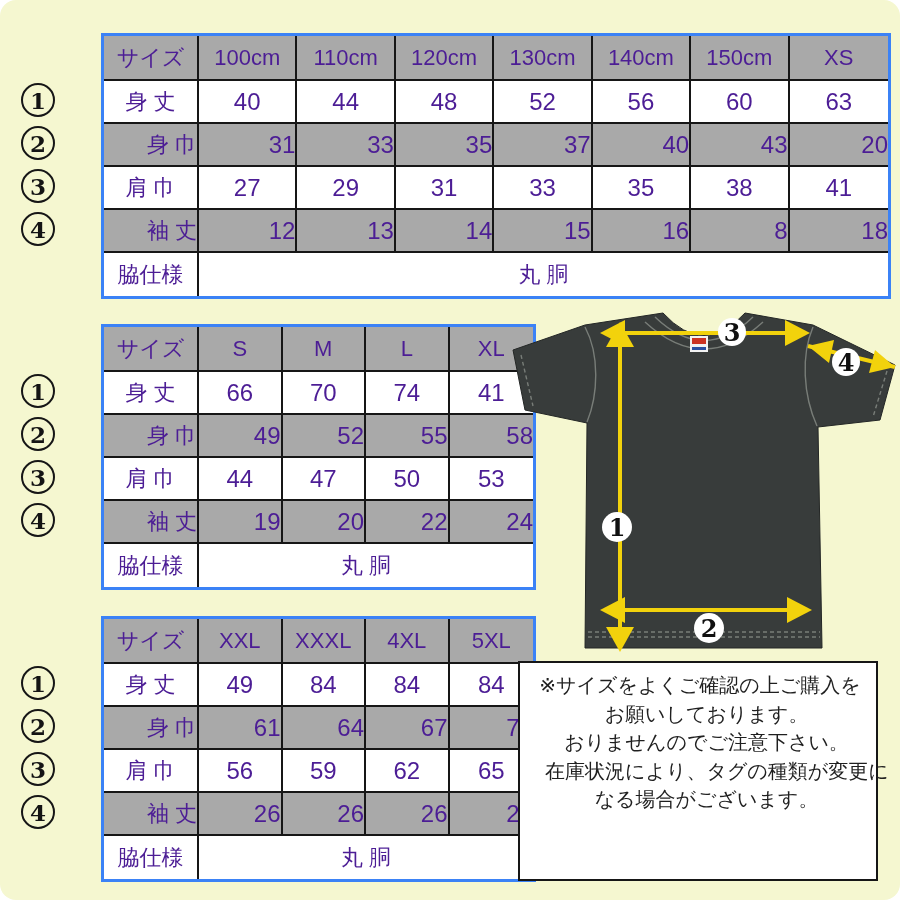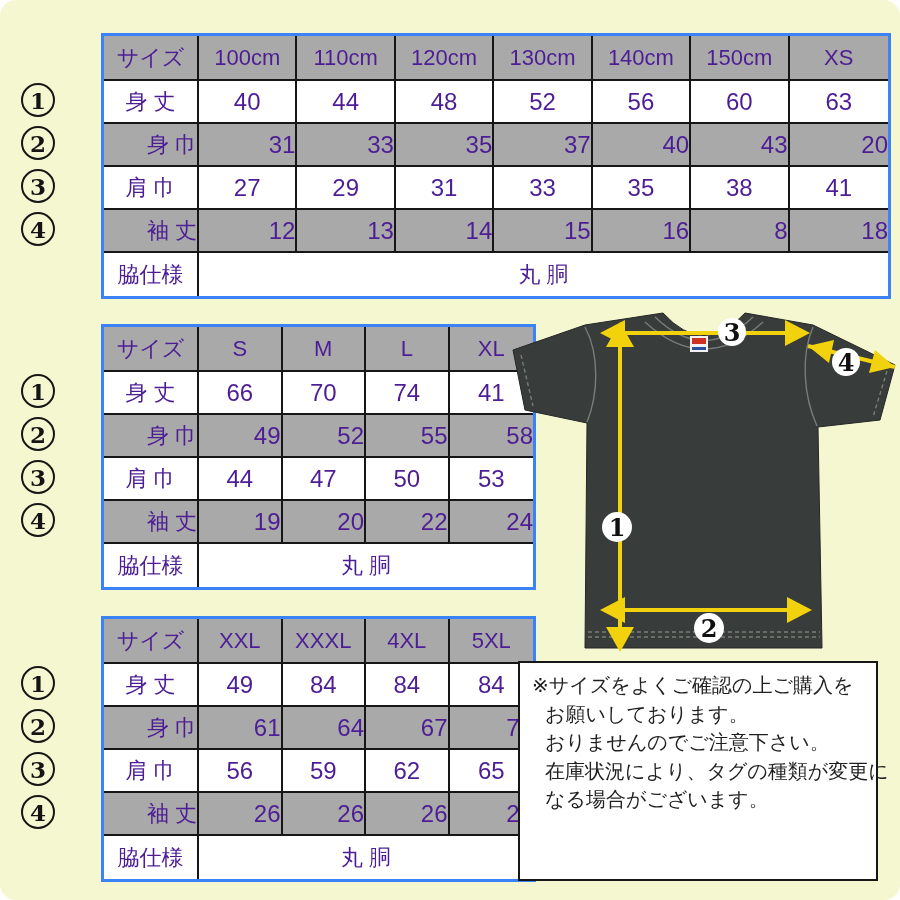--- a/index.html
+++ b/index.html
@@ -48,21 +48,21 @@
   .ah{fill:var(--arrow,#f2d20c);}
   .marker-circle{fill:#ffffff;}
   .marker-num{
     font-family:"DejaVu Serif","Liberation Serif",serif;
     font-size:24px;font-weight:600;fill:#101010;text-anchor:middle;
   }
   
   .note{
     position:absolute;left:518px;top:661px;width:360px;height:220px;
     box-sizing:border-box;background:#ffffff;border:2px solid #161616;
-    padding:8px 8px 0 12px;color:#1f1f1f;
+    padding:8px 8px 0 12px;color:#1f1f1f;text-align:center;
   }
   .note-line{font-size:20px;line-height:28.5px;white-space:nowrap;}
   .note-line.ind{padding-left:13px;}
 </style>
 </head>
 <body>
 
 <div class="panel">
 
   <div id="host-kids" class="tblwrap" style="left:65px;top:33px;">

